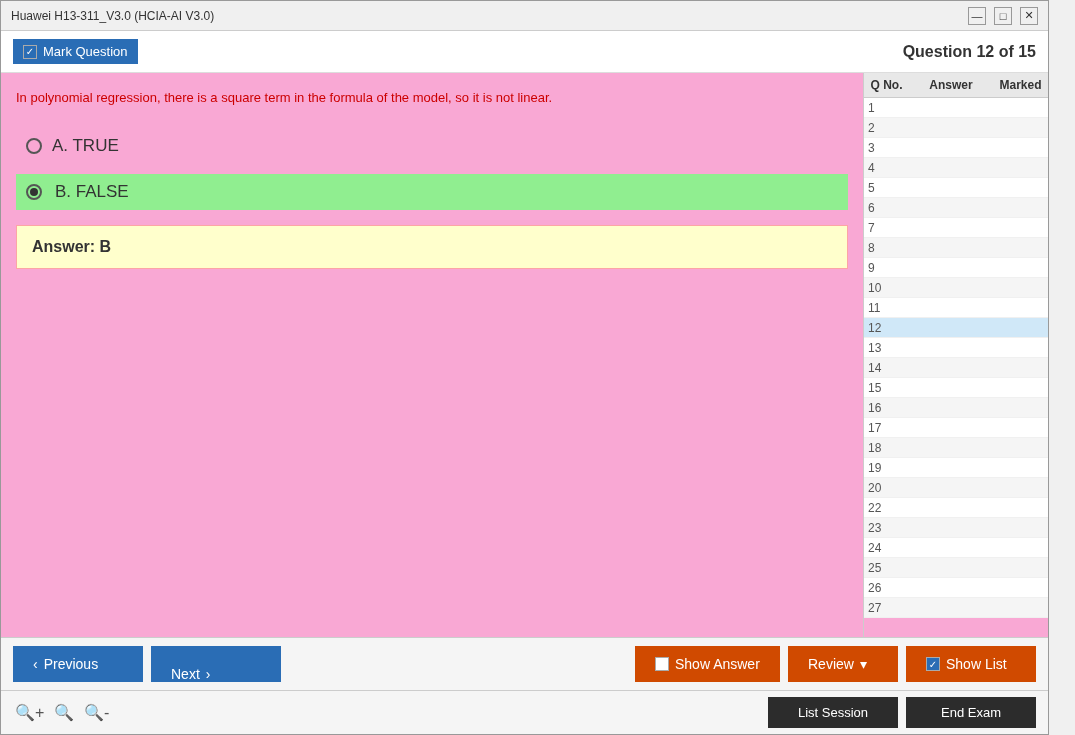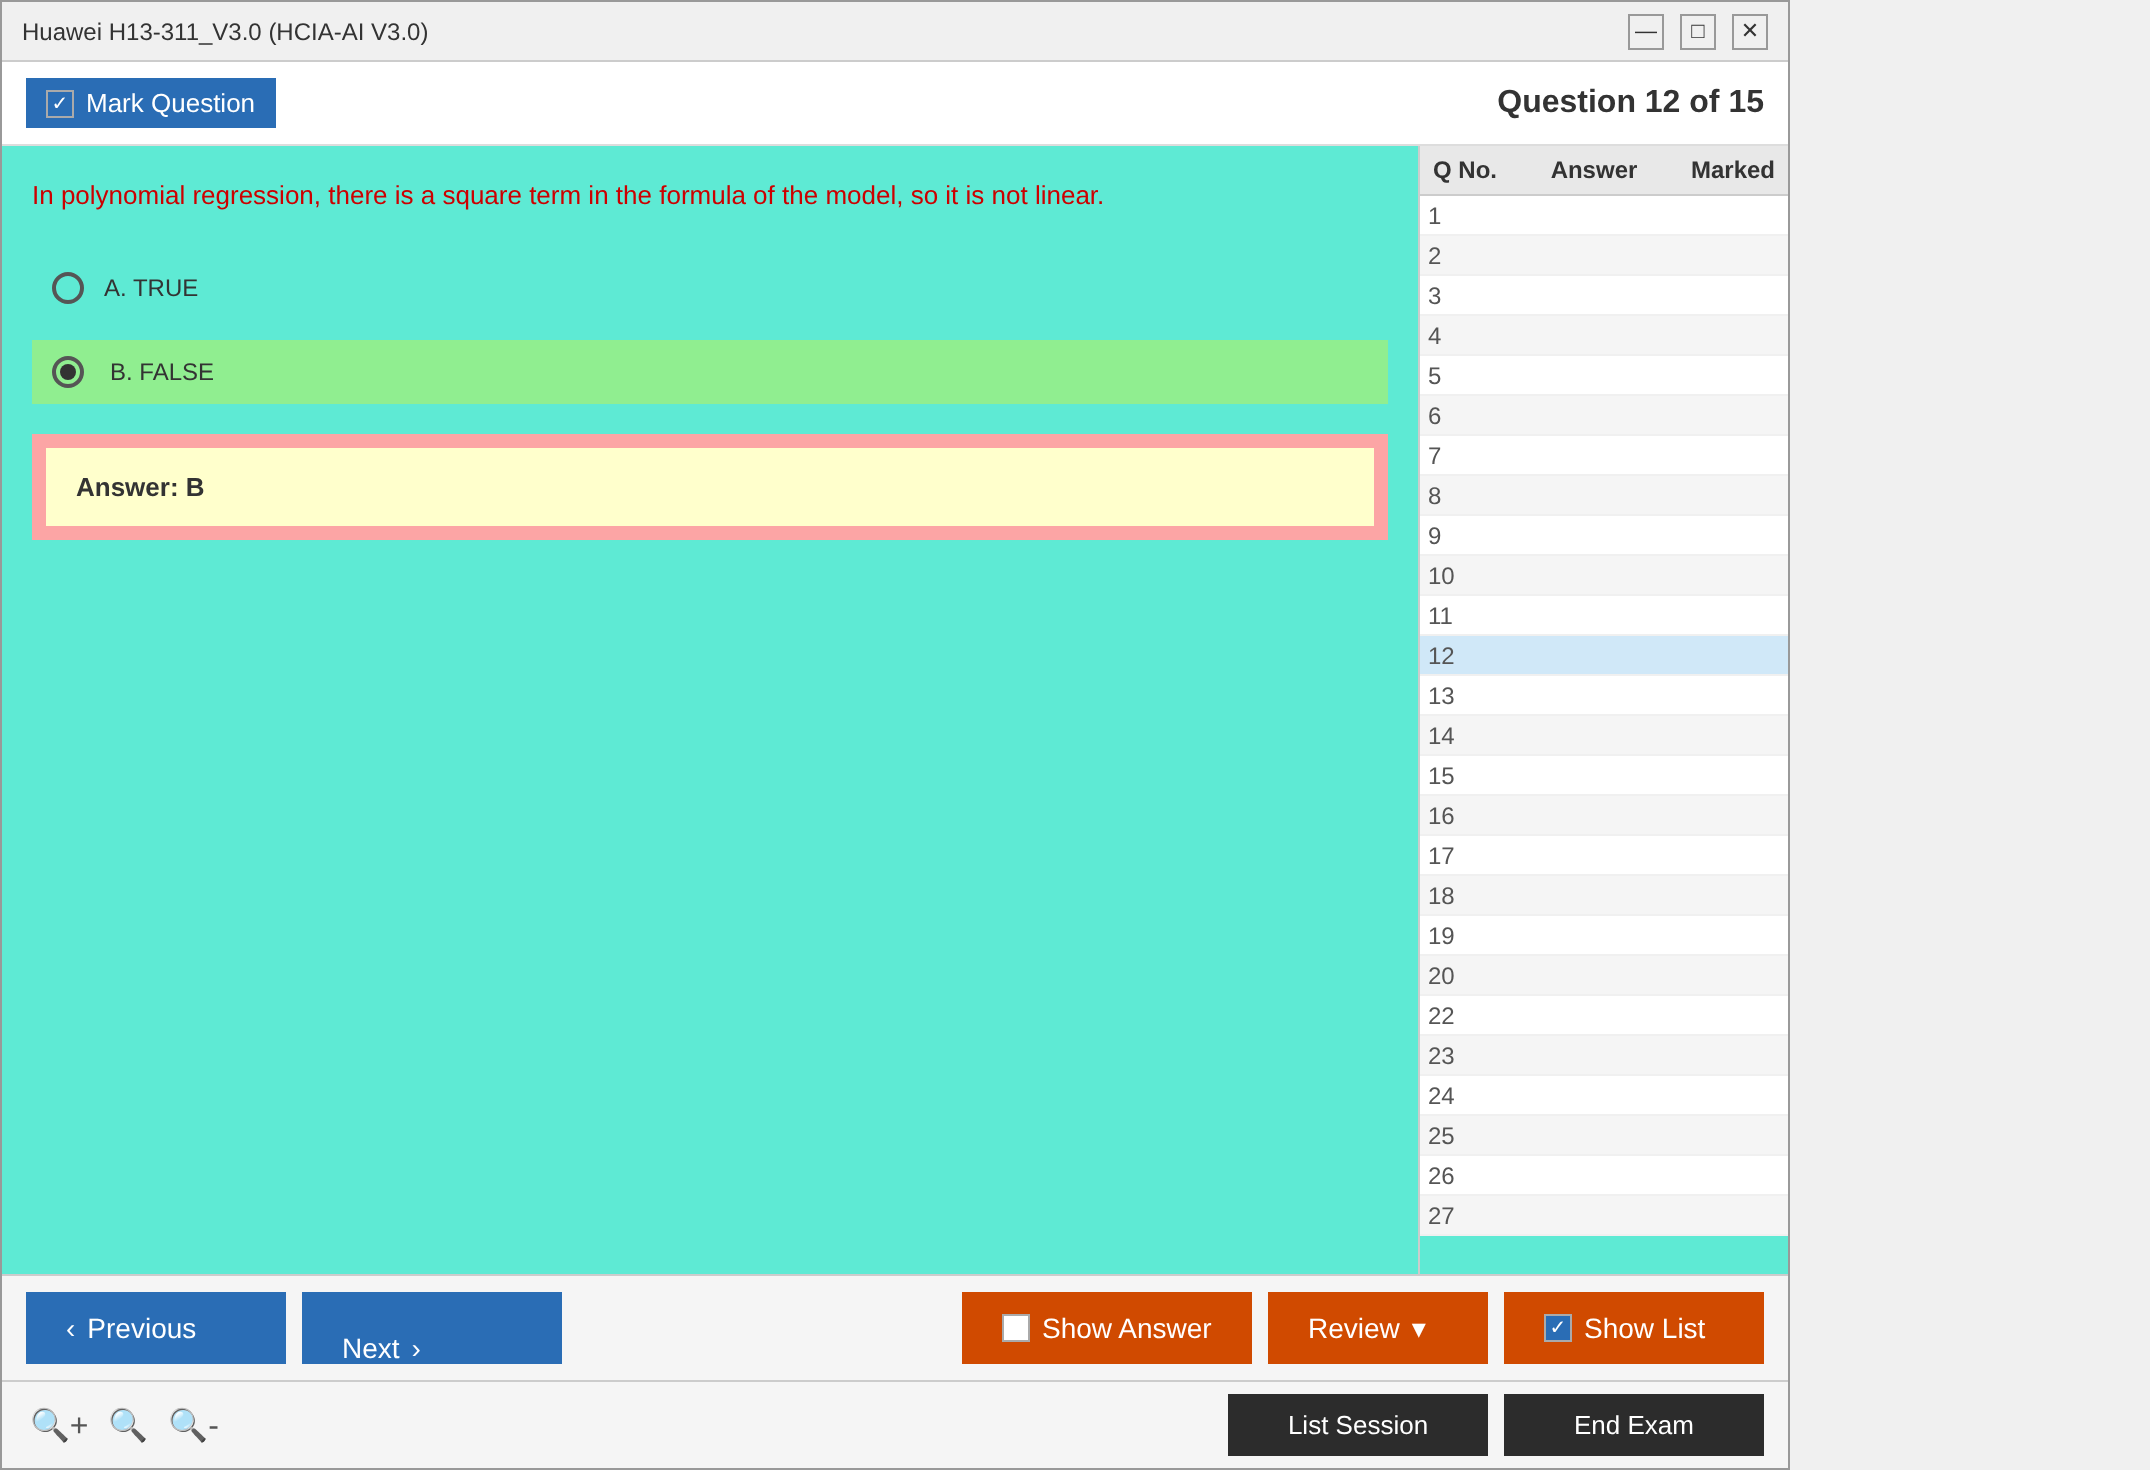--- a/index.html
+++ b/index.html
@@ -5,24 +5,24 @@
     * { box-sizing: border-box; margin: 0; padding: 0; }
     body {
       font-family: "Segoe UI", Arial, sans-serif;
       font-size: 13px;
       background: #f0f0f0;
       width: 1075px;
       height: 735px;
       overflow: hidden;
     }
     .window {
-      width: 895px;
+      width: 1049px;
       height: 735px;
       border: 1px solid #999;
-      background: #5eead4;
+      background: #f9a8d4;
       display: flex;
       flex-direction: column;
     }
     .title-bar {
       background: #f0f0f0;
       border-bottom: 1px solid #ccc;
       padding: 5px 10px;
       display: flex;
       align-items: center;
       justify-content: space-between;
@@ -121,30 +121,30 @@
       flex-shrink: 0;
     }
     .option-radio.filled::after {
       content: '';
       width: 8px;
       height: 8px;
       background: #333;
       border-radius: 50%;
     }
     .option-label {
-      font-size: 12px;
+      font-size: 17px;
       color: #333;
       font-weight: 500;
     }
     .answer-box {
       background: #ffffcc;
-      border: 7px solid #fca5a5;
+      border: 1px solid #fca5a5;
       padding: 12px 15px;
       margin-top: 5px;
-      font-size: 13px;
+      font-size: 16px;
       font-weight: bold;
       color: #333;
     }
     .side-panel {
       width: 185px;
       border-left: 1px solid #ccc;
       display: flex;
       flex-direction: column;
       overflow: hidden;
     }

